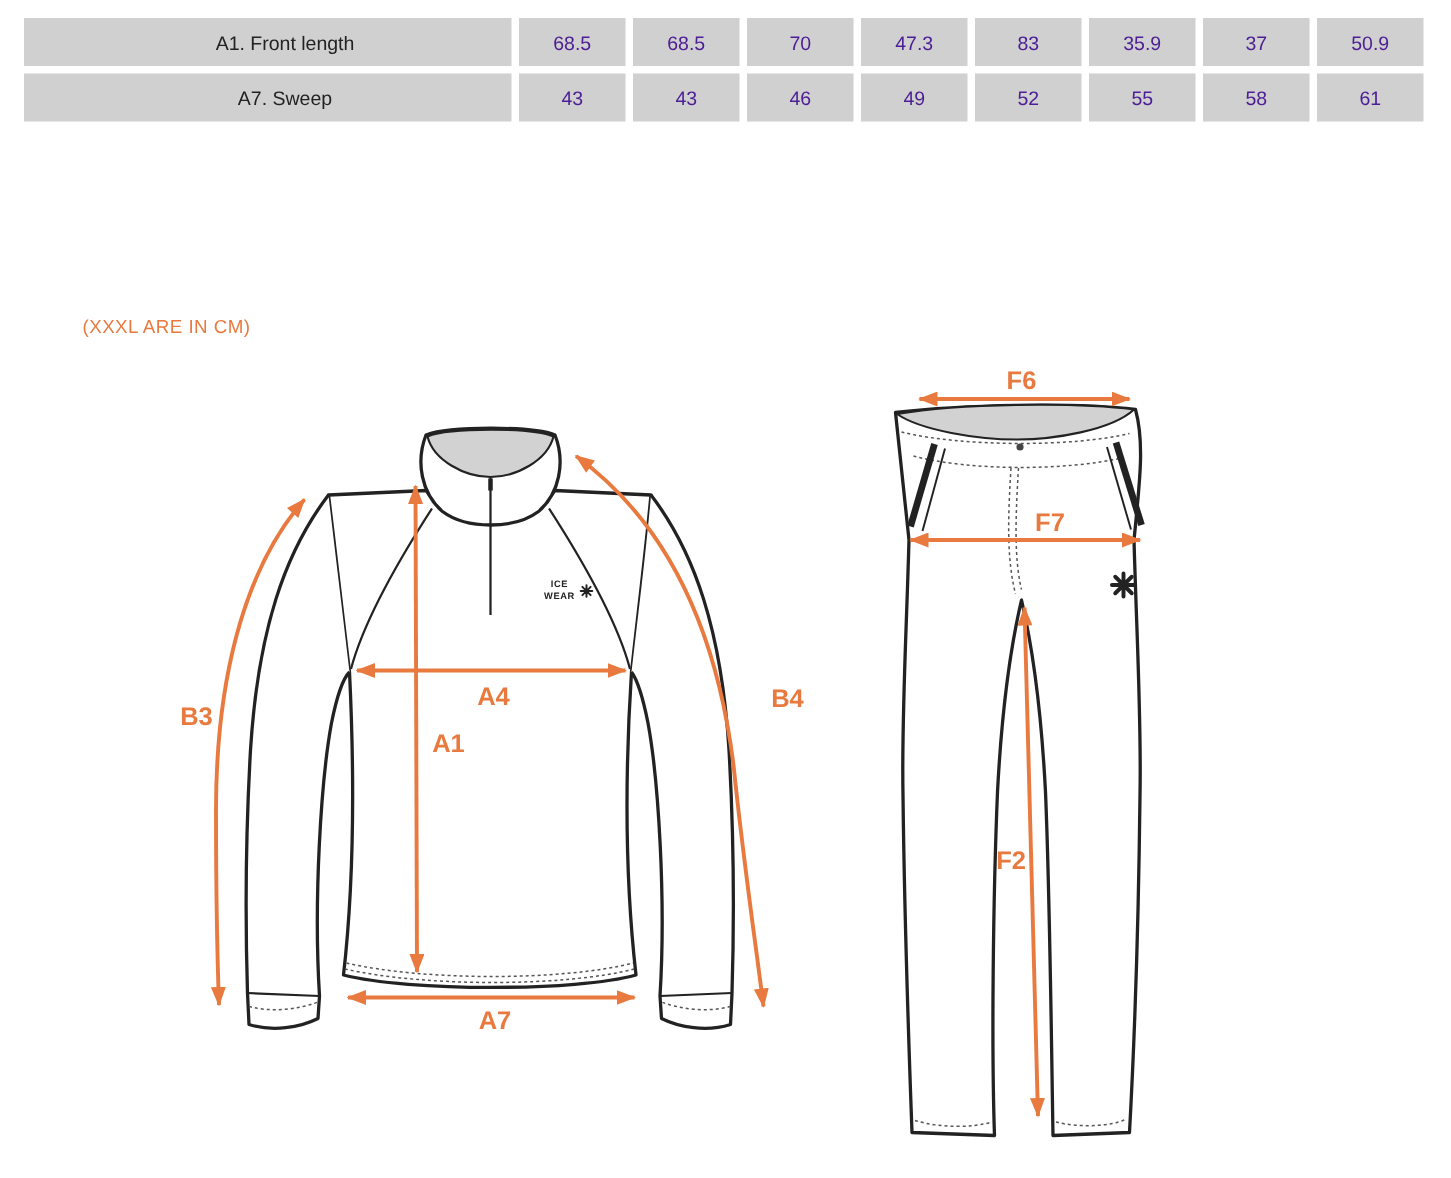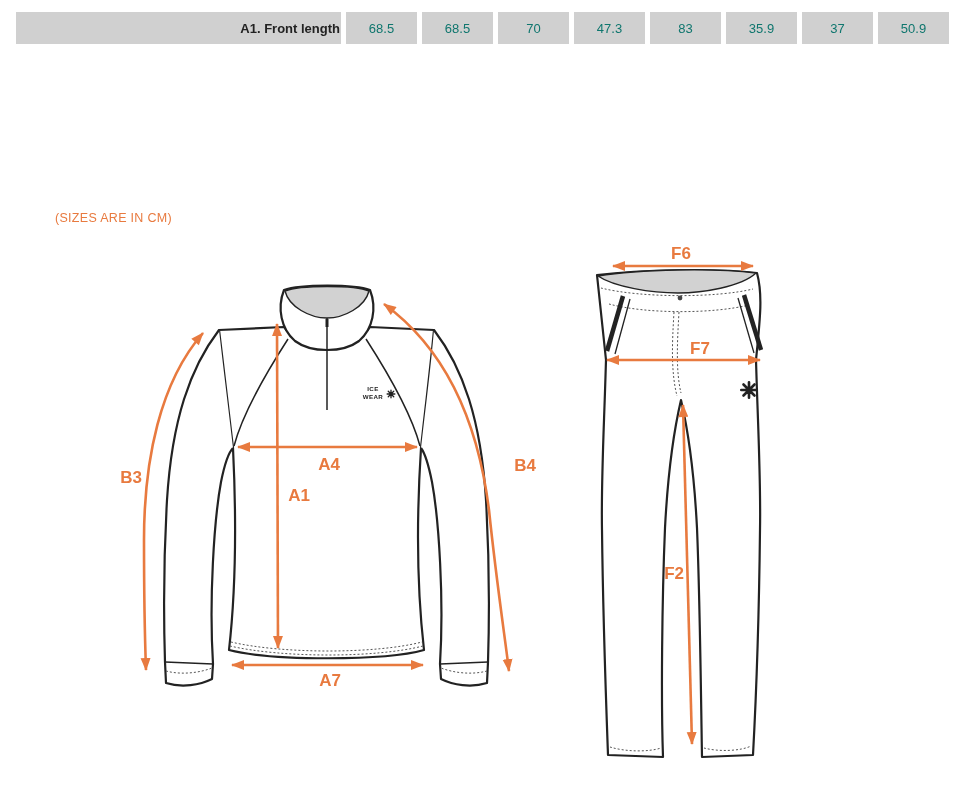--- a/index.html
+++ b/index.html
@@ -10,24 +10,24 @@
   table.size-table{
     position:absolute;left:11px;top:7px;width:943px;
     border-collapse:separate;border-spacing:5px;table-layout:fixed;
   }
   table.size-table td,table.size-table th{overflow:hidden;white-space:nowrap;}
   .hdr{
     background:var(--header-bg);color:#ffffff;font-weight:bold;
     font-size:13.5px;text-align:center;height:46px;
   }
   .lbl{
-    font-size:13px;color:#222222;height:30px;text-align:right;
-    padding-left:24px;font-weight:bold;
-  }
-  .val{font-size:13px;color:#0f766e;text-align:center;height:30px;}
+    font-size:13px;color:#222222;height:30px;text-align:center;
+    padding-left:24px;font-weight:normal;
+  }
+  .val{font-size:13px;color:#4c1d95;text-align:center;height:30px;}
   tr.row-dark td{background:var(--row-dark);}
   tr.row-light td{background:var(--row-light);}
   .sizes-note{
     position:absolute;left:55px;top:211px;font-size:12.5px;
     color:var(--accent);letter-spacing:0.3px;font-weight:normal;
   }
   svg.diagrams{position:absolute;left:0;top:230px;}
   svg text.meas{
     font-family:"Liberation Sans",sans-serif;font-size:17px;font-weight:bold;
     fill:var(--accent);
@@ -62,24 +62,35 @@
         <td class="lbl">A1. Front length</td>
         <td class="val">68.5</td>
         <td class="val">68.5</td>
         <td class="val">70</td>
         <td class="val">47.3</td>
         <td class="val">83</td>
         <td class="val">35.9</td>
         <td class="val">37</td>
         <td class="val">50.9</td>
       </tr>
+      <tr class="row-dark">
+        <td class="lbl">A7. Sweep</td>
+        <td class="val">43</td>
+        <td class="val">43</td>
+        <td class="val">46</td>
+        <td class="val">49</td>
+        <td class="val">52</td>
+        <td class="val">55</td>
+        <td class="val">58</td>
+        <td class="val">61</td>
+      </tr>
     </tbody>
 </table>
 
-<div class="sizes-note">(SIZES ARE IN CM)</div>
+<div class="sizes-note">(XXXL ARE IN CM)</div>
 
 <svg class="diagrams" width="967" height="555" viewBox="0 230 967 555">
   <defs>
     <marker id="ah-end" orient="auto" markerWidth="14" markerHeight="11" refX="12" refY="5" markerUnits="userSpaceOnUse">
       <path d="M0,0 L13,5 L0,10 Z" style="fill:var(--accent)"></path>
     </marker>
     <marker id="ah-start" orient="auto" markerWidth="14" markerHeight="11" refX="1" refY="5" markerUnits="userSpaceOnUse">
       <path d="M13,0 L0,5 L13,10 Z" style="fill:var(--accent)"></path>
     </marker>
     <g id="flake">

